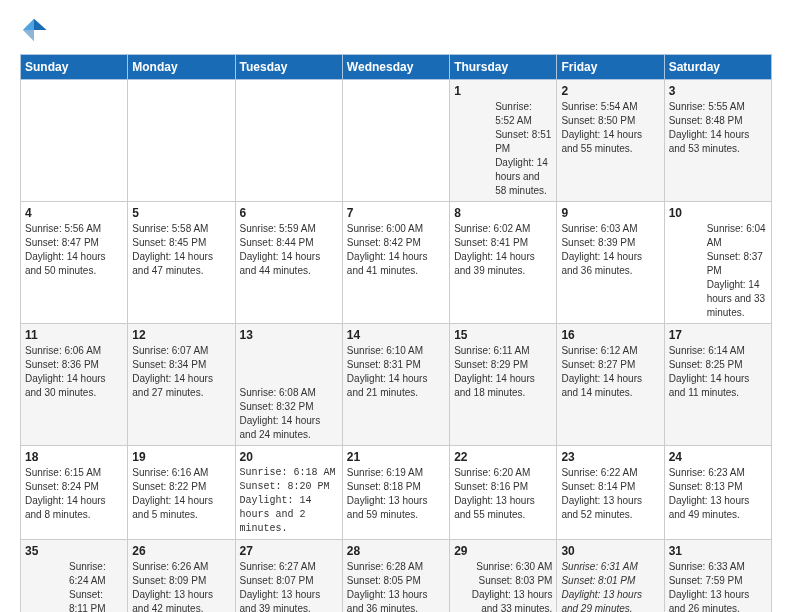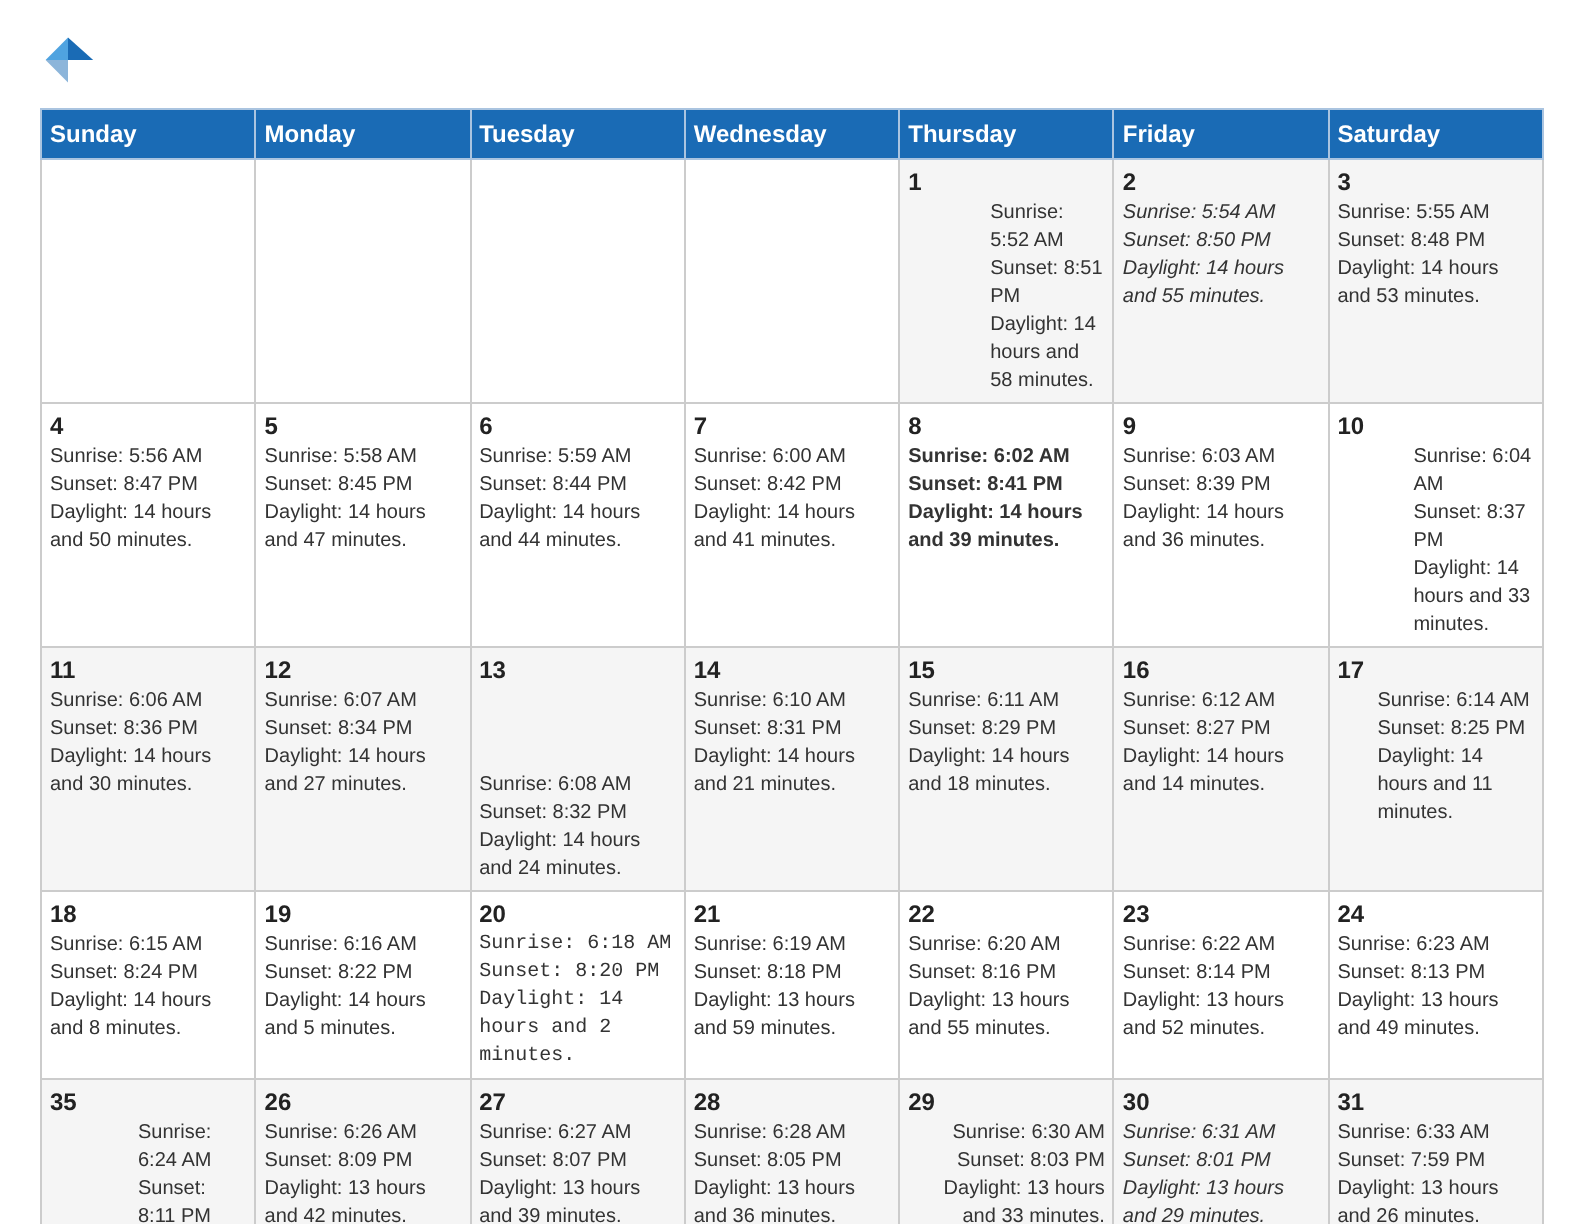--- a/index.html
+++ b/index.html
@@ -141,21 +141,21 @@
           <td class="empty-cell"></td>
           <td class="empty-cell"></td>
           <td>
             <span class="day-number">1</span>
             <div class="day-info" style="white-space: pre-line; margin-left: 41px;">Sunrise: 5:52 AM
 Sunset: 8:51 PM
 Daylight: 14 hours and 58 minutes.</div>
           </td>
           <td>
             <span class="day-number">2</span>
-            <div class="day-info" style="white-space: pre-line; font-style: italic;">Sunrise: 5:54 AM
+            <div class="day-info" style="white-space: pre-line;">Sunrise: 5:54 AM
 Sunset: 8:50 PM
 Daylight: 14 hours and 55 minutes.</div>
           </td>
           <td>
             <span class="day-number">3</span>
             <div class="day-info" style="white-space: pre-line;">Sunrise: 5:55 AM
 Sunset: 8:48 PM
 Daylight: 14 hours and 53 minutes.</div>
           </td>
         </tr>
@@ -179,21 +179,21 @@
 Daylight: 14 hours and 44 minutes.</div>
           </td>
           <td>
             <span class="day-number">7</span>
             <div class="day-info" style="white-space: pre-line;">Sunrise: 6:00 AM
 Sunset: 8:42 PM
 Daylight: 14 hours and 41 minutes.</div>
           </td>
           <td>
             <span class="day-number">8</span>
-            <div class="day-info" style="white-space: pre-line; font-weight: bold;">Sunrise: 6:02 AM
+            <div class="day-info" style="white-space: pre-line;">Sunrise: 6:02 AM
 Sunset: 8:41 PM
 Daylight: 14 hours and 39 minutes.</div>
           </td>
           <td>
             <span class="day-number">9</span>
             <div class="day-info" style="white-space: pre-line;">Sunrise: 6:03 AM
 Sunset: 8:39 PM
 Daylight: 14 hours and 36 minutes.</div>
           </td>
           <td>
@@ -235,21 +235,21 @@
 Daylight: 14 hours and 18 minutes.</div>
           </td>
           <td>
             <span class="day-number">16</span>
             <div class="day-info" style="white-space: pre-line;">Sunrise: 6:12 AM
 Sunset: 8:27 PM
 Daylight: 14 hours and 14 minutes.</div>
           </td>
           <td>
             <span class="day-number">17</span>
-            <div class="day-info" style="white-space: pre-line; margin-left: 20px;">Sunrise: 6:14 AM
+            <div class="day-info" style="white-space: pre-line;">Sunrise: 6:14 AM
 Sunset: 8:25 PM
 Daylight: 14 hours and 11 minutes.</div>
           </td>
         </tr>
         <tr>
           <td>
             <span class="day-number">18</span>
             <div class="day-info" style="white-space: pre-line;">Sunrise: 6:15 AM
 Sunset: 8:24 PM
 Daylight: 14 hours and 8 minutes.</div>

